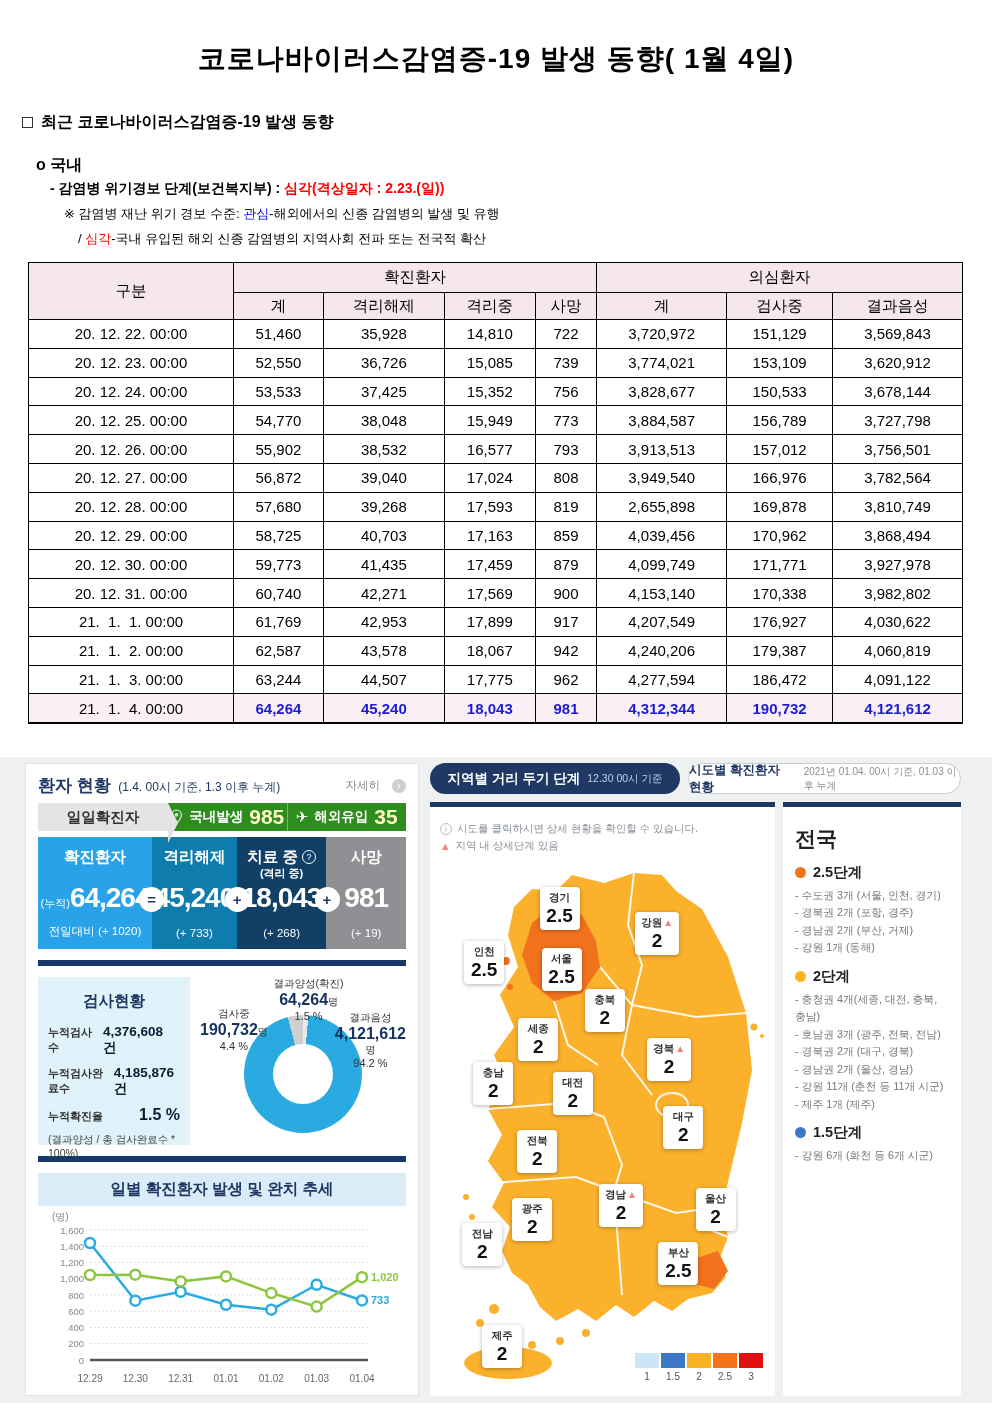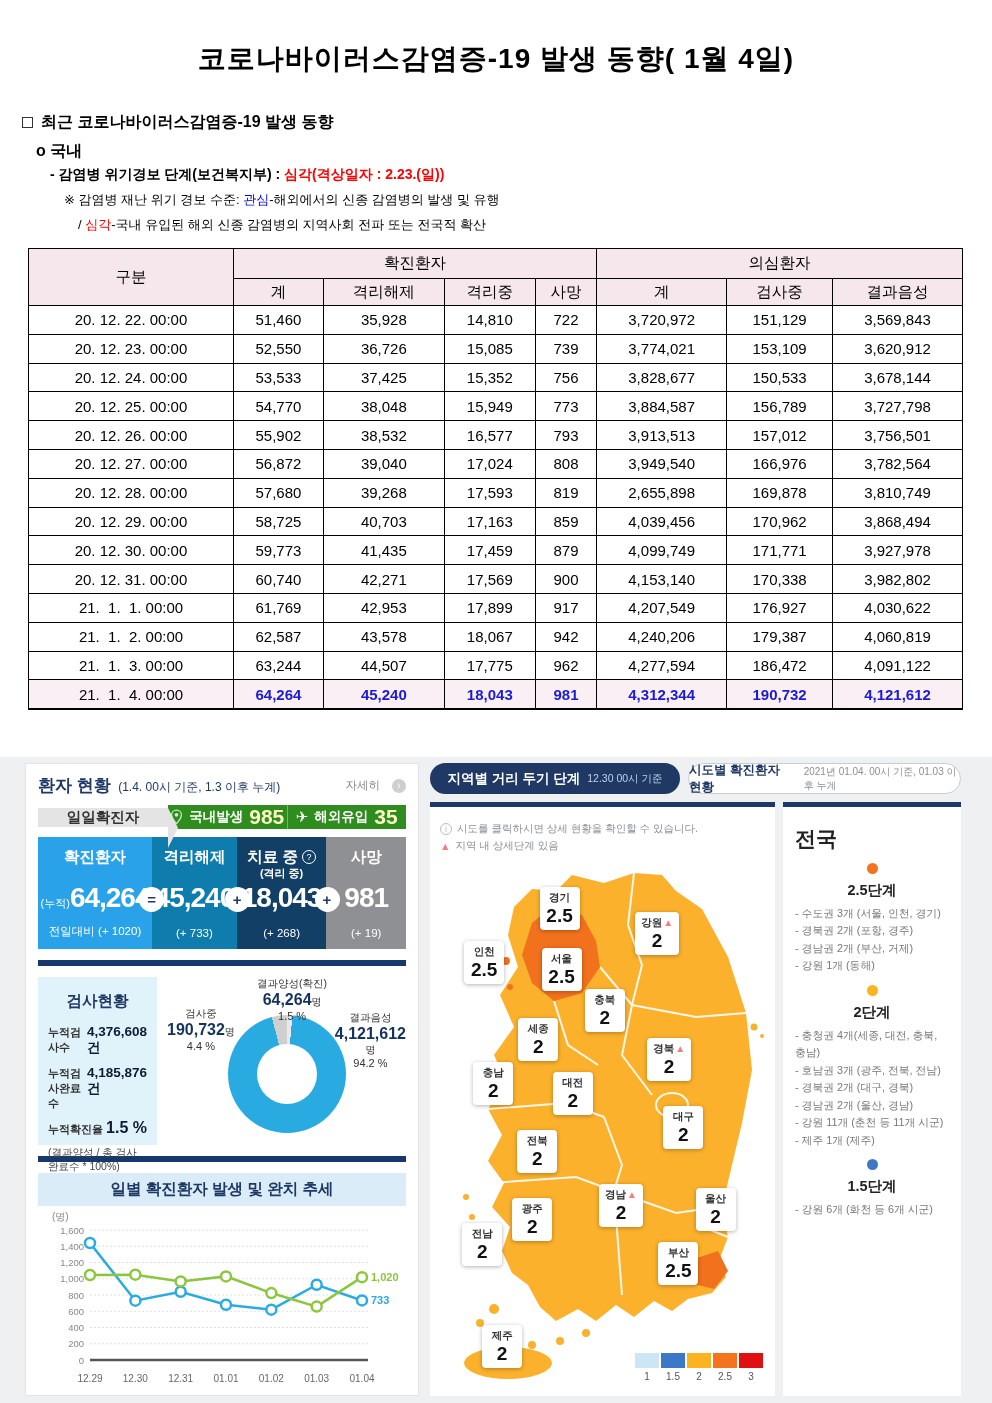--- a/index.html
+++ b/index.html
@@ -5,21 +5,21 @@
   * { margin:0; padding:0; box-sizing:border-box; }
   html,body { background:#fff; }
   body { font-family:"Liberation Sans","DejaVu Sans",sans-serif; }
   .page { position:relative; width:992px; height:1403px; background:#fff; overflow:hidden; }
 
   
   .doc-title { text-align:center; padding-top:40px; font-size:28px; font-weight:bold; color:#000; letter-spacing:1px; }
   .doc-block { margin:34px 0 0 22px; color:#000; }
   .line-h { font-size:16px; font-weight:bold; display:flex; align-items:center; gap:8px; }
   .sq { display:inline-block; width:11px; height:11px; border:1.5px solid #333; }
-  .line-dom { margin:8px 0 0 14px; font-size:16px; font-weight:bold; }
+  .line-dom { margin:22px 0 0 14px; font-size:16px; font-weight:bold; }
   .line-alert { margin:4px 0 0 28px; font-size:14px; font-weight:bold; }
   .red { color:#f00; }
   .blue { color:#0000e0; }
   .line-adv { margin:7px 0 0 42px; font-size:13px; }
   .line-adv.indent { margin-left:56px; }
 
   
   table.daily { border-collapse:collapse; margin:14px 0 0 28px; width:935px; font-size:15px; color:#000; border:1.5px solid #000; border-bottom:2.5px solid #000; }
   table.daily th, table.daily td { border:1px solid #000; text-align:center; padding:0; }
   table.daily thead th { background:#F6E7EC; font-weight:normal; font-size:15.5px; }
@@ -34,21 +34,21 @@
   .dash { position:absolute; left:0; top:757px; width:992px; height:646px; background:#EFF0F2; }
 
   
   .left-panel { position:absolute; left:25px; top:6px; width:394px; height:633px; background:#fff; border:1px solid #E3E3E3; }
   .pp-header { margin:10px 12px 6px; display:flex; justify-content:space-between; align-items:center; }
   .pp-title { font-size:17px; font-weight:bold; color:#1F3864; }
   .pp-sub { font-size:12px; font-weight:normal; color:#1F3864; margin-left:3px; }
   .more-link { display:flex; align-items:center; gap:12px; font-size:11.5px; color:#888; cursor:pointer; }
   .more-circle { width:14px; height:14px; border-radius:50%; background:#CFCFCF; color:#fff; font-size:10px; display:inline-flex; align-items:center; justify-content:center; }
 
-  .tab-row { margin:4px 12px 0; display:flex; height:28px;align-items:center; }
+  .tab-row { margin:4px 12px 0; display:flex; height:28px; }
   .daily-tab { width:130px; background:#E4E4E4; position:relative; display:flex; align-items:center; justify-content:center; font-weight:bold; font-size:14.5px; color:#333; z-index:2; }
   .daily-tab::after { content:''; position:absolute; right:-10px; top:0; border-left:10px solid #E4E4E4; border-top:20px solid transparent; border-bottom:20px solid transparent; }
   .green-bar { flex:1; background:#2F8C1E; display:flex; }
   .gcell { flex:1; display:flex; align-items:center; justify-content:center; gap:6px; color:#fff; font-weight:bold; font-size:13.5px; }
   .gcell + .gcell { border-left:1px solid rgba(255,255,255,.35); }
   .gnum { color:#fef9c3; font-size:21px; }
   .pin-icon svg, .plane-icon { display:block; }
   .plane-icon { color:#fff; font-size:15px; }
 
   .stats-row { margin:6px 12px 0; height:112px; display:flex; position:relative; }
@@ -63,21 +63,21 @@
   .st1 { flex-basis:23%; background:#0E7CAD; }
   .st2 { flex-basis:24.4%; background:#123F66; }
   .st3 { flex-basis:21.6%; background:#8E9093; }
   .op-circle { position:absolute; width:25px; height:25px; border-radius:50%; background:#fff; color:#1F3864; font-weight:bold; font-size:15px; display:flex; align-items:center; justify-content:center; top:50px; z-index:3; }
   .op0 { left:calc(31% - 13px); } .op1 { left:calc(54% - 12px); } .op2 { left:calc(78.4% - 12px); }
   .q-circle { display:inline-flex; width:14px; height:14px; border:1.5px solid #fff; border-radius:50%; font-size:9px; align-items:center; justify-content:center; margin-left:4px; vertical-align:2px; font-weight:normal; }
 
   .nbar { height:6px; background:#17386B; margin:11px 12px; }
 
   .test-row { margin:0 12px; display:flex; gap:10px; height:168px; }
-  .test-box { width:119px; background:#E0F3FB; padding:10px 10px; }
+  .test-box { width:152px; background:#E0F3FB; padding:10px 10px; }
   .test-title { text-align:center; font-size:15.5px; font-weight:bold; color:#1F3864; margin:4px 0 12px; }
   .trow { display:flex; justify-content:space-between; align-items:baseline; font-size:11px; margin:8px 0; color:#333; font-weight:bold; }
   .trow .tval { font-size:13.5px; color:#0d1b33; }
   .trow.big .tval { font-size:16px; }
   .formula { font-size:10.5px; color:#444; margin-top:9px; }
 
   .donut-wrap { flex:1; position:relative; }
   .donut { position:absolute; left:50%; top:58%; transform:translate(-50%,-50%); width:118px; height:118px; border-radius:50%;
            background:conic-gradient(#E9E9E9 0% 1.5%, #29ABE2 1.5% 95.8%, #CFCFCF 95.8% 100%); }
   .donut::after { content:''; position:absolute; inset:29px; background:#fff; border-radius:50%; }
@@ -113,21 +113,21 @@
   .map-area > svg { position:absolute; inset:0; }
   .region-card { position:absolute; min-width:40px; background:#fff; border-radius:4px; box-shadow:0 1px 4px rgba(0,0,0,.3); padding:4px 6px 3px; text-align:center; z-index:5; cursor:pointer; }
   .rname { font-size:10.5px; font-weight:bold; color:#333; white-space:nowrap; }
   .rname .warn-triangle { margin-left:1px; font-size:10px; }
   .rlevel { font-size:19px; font-weight:bold; color:#111; line-height:1.15; }
   .level-scale { position:absolute; right:12px; bottom:14px; display:flex; gap:2px; z-index:6; }
   .scale-item { width:24px; text-align:center; font-size:10px; color:#555; }
   .scale-swatch { height:15px; margin-bottom:3px; }
 
   .nation-title { font-size:21px; font-weight:bold; color:#222; margin:4px 0 8px; }
-  .ng-head { display:flex; align-items:center; gap:7px; font-size:14.5px; font-weight:bold; color:#222; margin:10px 0 5px;flex-direction:column; }
+  .ng-head { display:flex; align-items:center; gap:7px; font-size:14.5px; font-weight:bold; color:#222; margin:10px 0 5px; }
   .ng-dot { width:11px; height:11px; border-radius:50%; flex:none; }
   .ng-item { font-size:10.8px; color:#777; line-height:1.62; }
 </style>
 </head>
 <body>
 
 <div class="page">
 
   <h1 class="doc-title">코로나바이러스감염증-19 발생 동향( 1월 4일)</h1>
 

